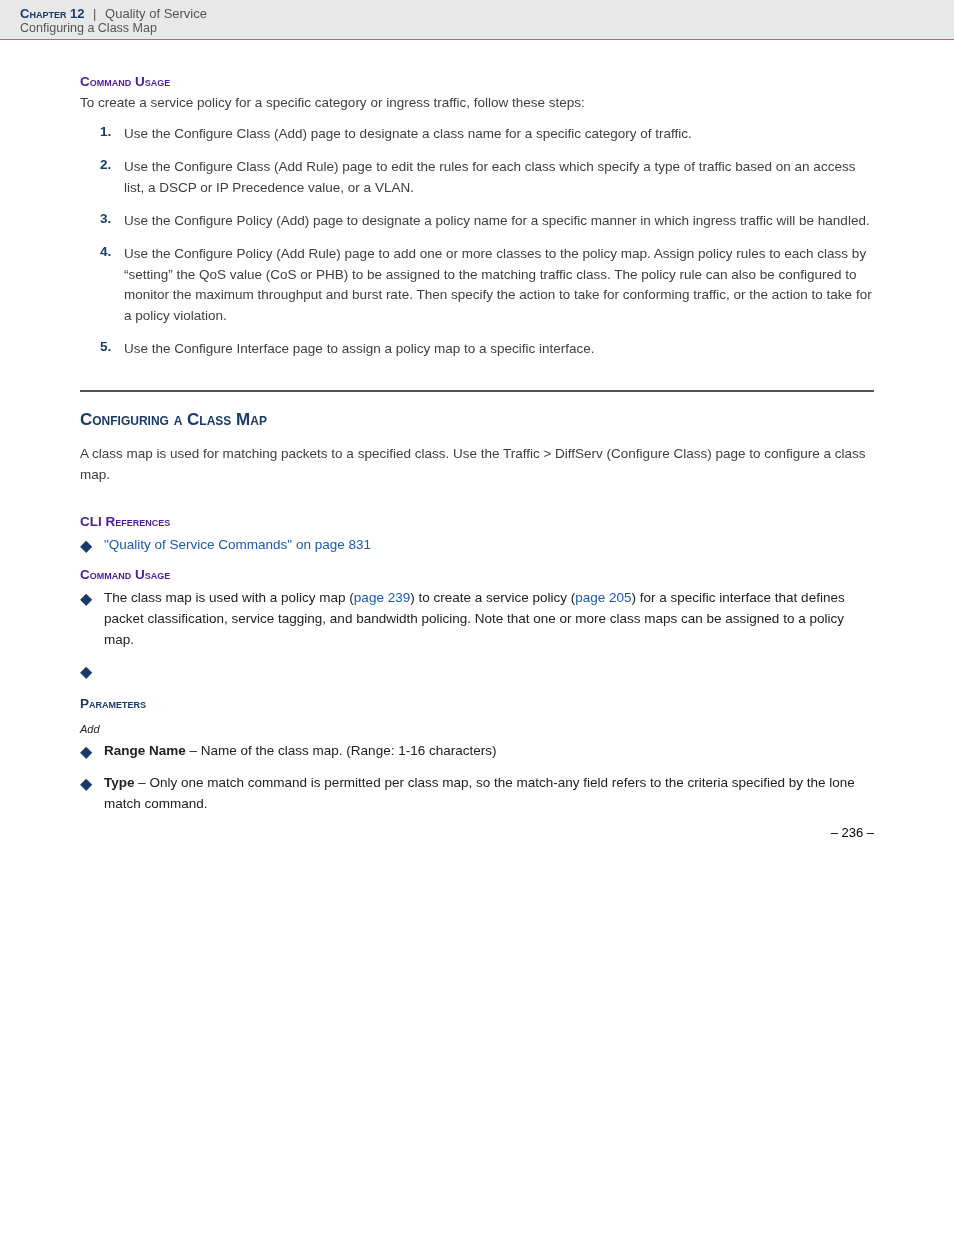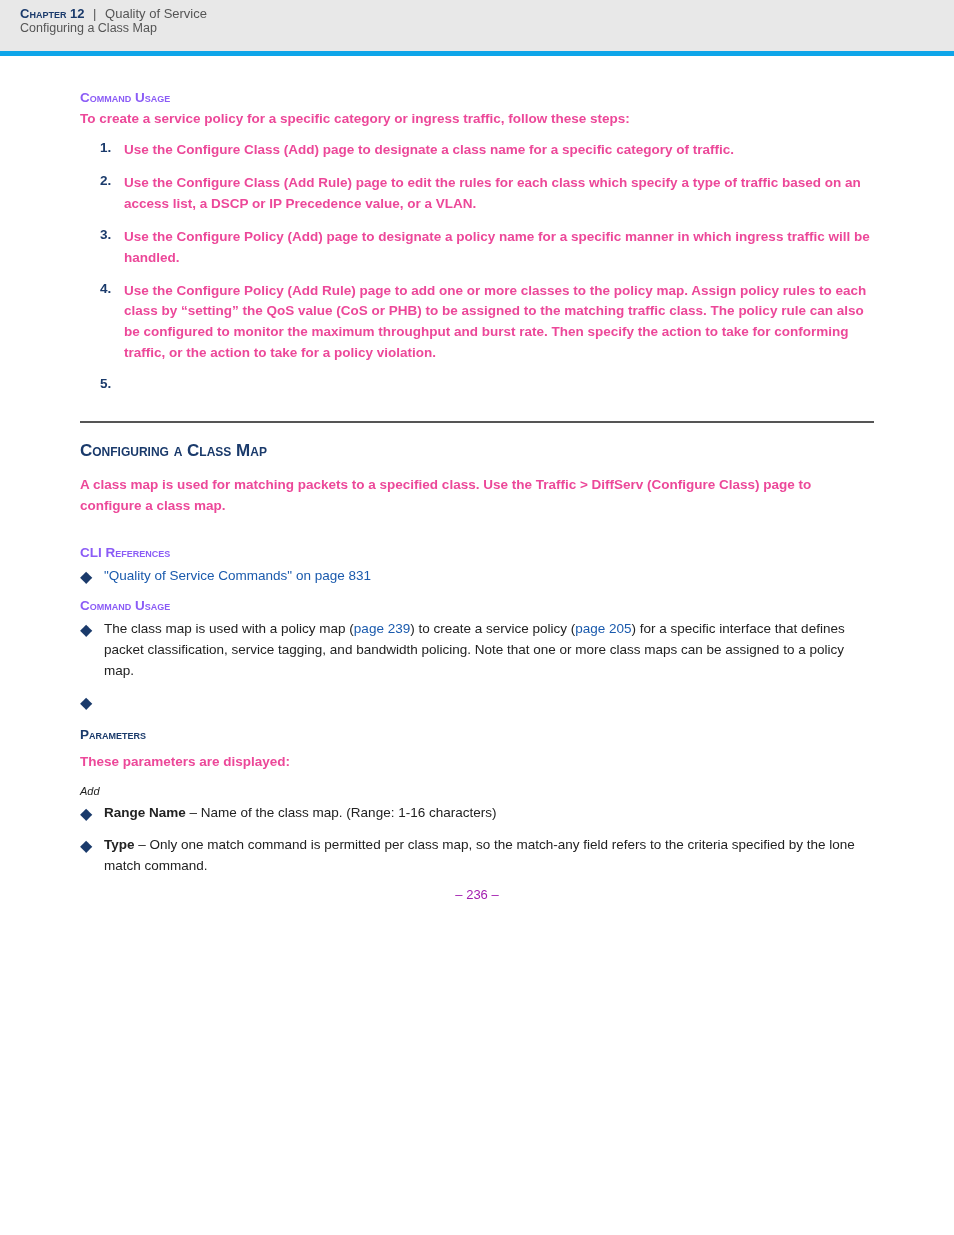--- a/index.html
+++ b/index.html
@@ -6,22 +6,22 @@
     body {
       font-family: Arial, sans-serif;
       font-size: 13.5px;
       color: #222;
       background: #fff;
       width: 954px;
       min-height: 1235px;
     }
     .header-bar {
       background: #e8e8e8;
-      border-bottom: 5px solid #0ea5e9;
-      padding: 6px 20px 16px 20px;
+      border-bottom: 1px solid #0ea5e9;
+      padding: 6px 20px 4px 20px;
       font-size: 13px;
       color: #222;
     }
     .header-bar .chapter-label {
       font-variant: small-caps;
       font-weight: bold;
       color: #1a3a6b;
     }
     .header-bar .separator {
       color: #555;
@@ -29,29 +29,28 @@
     }
     .header-bar .chapter-title {
       color: #555;
     }
     .page-content {
       padding: 20px 80px 40px 80px;
     }
     .section-heading {
       font-variant: small-caps;
       font-weight: bold;
-      color: #8b5cf6;
+      color: #4c1d95;
       font-size: 13.5px;
       margin-bottom: 4px;
     }
     .body-text {
-      color: #ec4899;
+      color: #404040;
       line-height: 1.55;
       font-size: 13.5px;
-      font-weight: bold;
     }
     .numbered-list {
       margin-left: 20px;
       margin-top: 10px;
       margin-bottom: 10px;
     }
     .numbered-item {
       display: flex;
       gap: 6px;
       margin-bottom: 12px;
@@ -110,23 +109,23 @@
       margin: 12px 0 6px 0;
       font-size: 11px;
     }
     .param-bullet-item {
       display: flex;
       gap: 8px;
       margin-bottom: 10px;
       align-items: flex-start;
     }
     .page-number {
-      text-align: center;
+      text-align: right;
       font-size: 13px;
-      color: #a21caf;
+      color: #000000;
       padding-bottom: 20px;
     }
     .command-usage-block {
       margin-top: 14px;
       margin-bottom: 10px;
     }
     .top-header-line2 {
       font-size: 12.5px;
       color: #555;
     }
@@ -166,20 +165,21 @@
         <span class="body-text">Use the Configure Policy (Add) page to designate a policy name for a specific manner in which ingress traffic will be handled.</span>
       </div>
 
       <div class="numbered-item">
         <span class="num">4.</span>
         <span class="body-text">Use the Configure Policy (Add Rule) page to add one or more classes to the policy map. Assign policy rules to each class by “setting” the QoS value (CoS or PHB) to be assigned to the matching traffic class. The policy rule can also be configured to monitor the maximum throughput and burst rate. Then specify the action to take for conforming traffic, or the action to take for a policy violation.</span>
       </div>
 
       <div class="numbered-item">
         <span class="num">5.</span>
+        <span class="body-text">Use the Configure Interface page to assign a policy map to a specific interface.</span>
       </div>
 
     </div>
   </div>
 
   <div class="major-section">
     <div class="major-section-title">Configuring a Class Map</div>
     <div class="body-text">A class map is used for matching packets to a specified class. Use the Traffic &gt; DiffServ (Configure Class) page to configure a class map.</div>
 
     <div style="margin-top: 28px;">
@@ -207,21 +207,20 @@
 
         <div class="bullet-item">
           <span class="bullet-diamond">◆</span>
         </div>
 
       </div>
     </div>
 
     <div style="margin-top: 12px;">
       <div class="params-heading">Parameters</div>
-      <div class="body-text">These parameters are displayed:</div>
       <div class="italic-label">Add</div>
 
       <div class="bullet-list">
 
         <div class="param-bullet-item">
           <span class="bullet-diamond">◆</span>
           <span class="bullet-text">
             <strong>Range Name</strong>
             <span>– Name of the class map. (Range: 1-16 characters)</span>
           </span>

